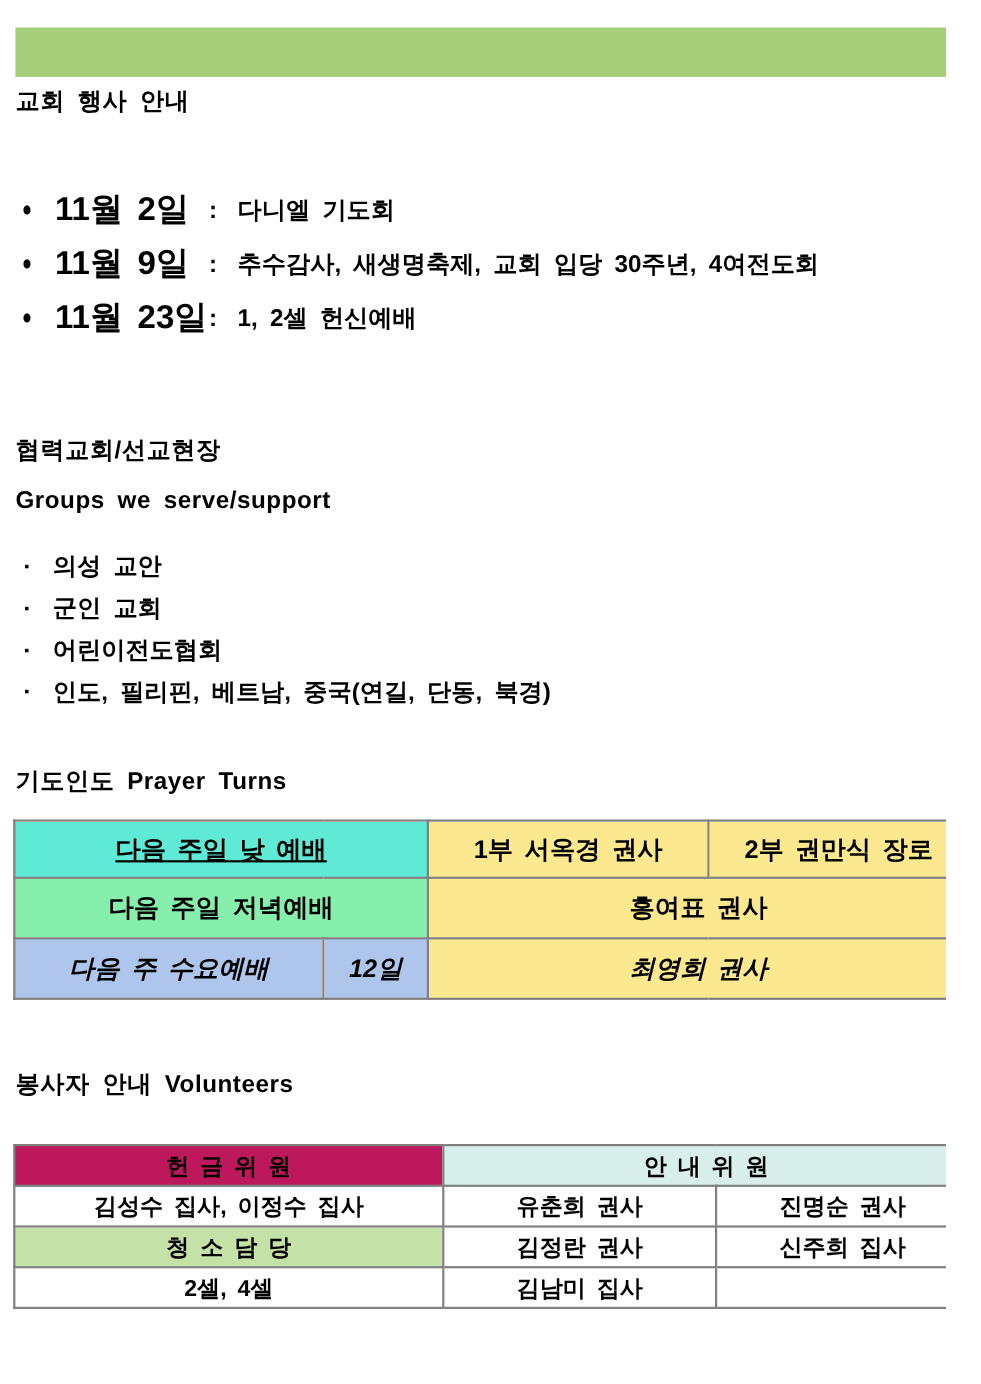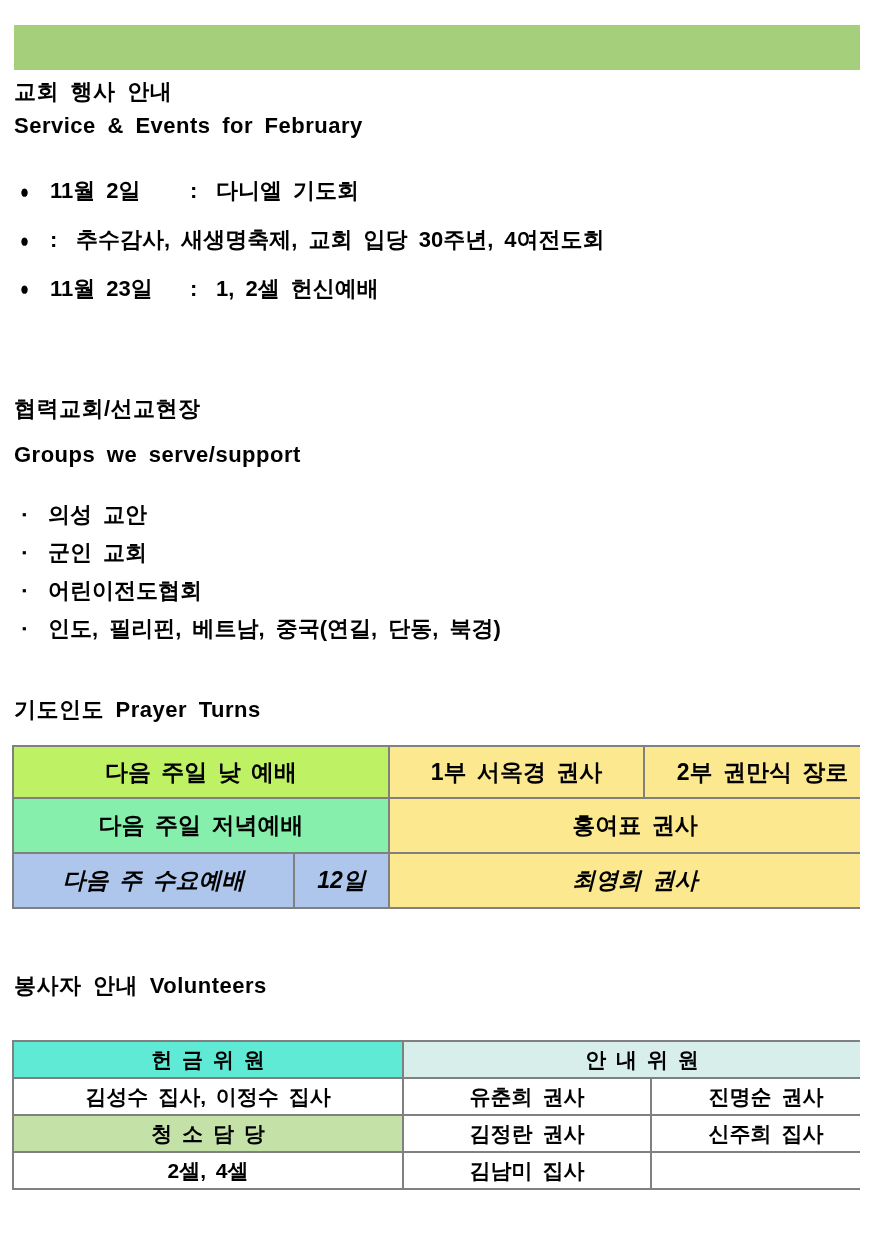--- a/index.html
+++ b/index.html
@@ -23,21 +23,21 @@
     position: absolute; left: 14px;
     font-size: 22px; line-height: 28px;
     word-spacing: 5px; letter-spacing: 0.5px;
     white-space: nowrap;
   }
 
   
   .events { position: absolute; left: 14px; top: 172px; width: 864px; }
   .event-item { display: flex; align-items: flex-start; padding-left: 6px; margin-bottom: 11px; }
   .dot-bullet { width: 30px; font-size: 15px; line-height: 38px; transform: scaleY(1.3); }
-  .event-date { width: 140px; font-size: 22px; line-height: 38px; word-spacing: 5px; white-space: nowrap; }
+  .event-date { width: 140px; font-size: 30px; line-height: 38px; word-spacing: 5px; white-space: nowrap; }
   .event-colon { width: 26px; font-size: 22px; line-height: 38px; }
   .event-lines { flex: 1; }
   .event-line { font-size: 22px; line-height: 38px; word-spacing: 5px; }
 
   
   .groups-list { position: absolute; left: 14px; top: 496px; width: 864px; }
   .group-item { display: flex; align-items: flex-start; padding-left: 8px; }
   .sq-bullet { width: 26px; font-size: 13px; line-height: 38px; }
   .group-text { font-size: 22px; line-height: 38px; word-spacing: 5px; }
 
@@ -51,49 +51,49 @@
   }
   .prayer-table { position: absolute; left: 12px; top: 745px; width: 868px; }
   .prayer-table td { font-size: 23px; }
   .pr-r1 { height: 52px; }
   .pr-r2 { height: 55px; }
   .pr-r3 { height: 55px; font-style: italic; }
 
   .vol-table { position: absolute; left: 12px; top: 1040px; width: 868px; }
   .vol-table td { font-size: 21px; height: 37px; }
 
-  .bg-purple { background: #bef264; }
+  .bg-purple { background: #5eead4; text-decoration: underline; }
   .bg-mint   { background: #86efac; }
   .bg-blue   { background: #AEC6EC; }
   .bg-yellow { background: #FBE88F; }
-  .bg-pink   { background: #5eead4; }
+  .bg-pink   { background: #be185d; }
   .bg-teal   { background: #D7EEEA; }
   .bg-green  { background: #C4E1A8; }
 </style>
 </head>
 <body>
 
 <div class="page">
 
   <div class="top-bar"></div>
 
   <div class="h-ko" style="top:78px;">교회 행사 안내</div>
-  <div class="h-en" style="top:112px;">Service &amp; Events for February</div>
 
   <div class="events">
     <div class="event-item">
       <span class="dot-bullet">●</span>
       <span class="event-date">11월 2일</span>
       <span class="event-colon">:</span>
       <span class="event-lines">
         <span class="event-line">다니엘 기도회</span>
       </span>
     </div>
     <div class="event-item">
       <span class="dot-bullet">●</span>
+      <span class="event-date">11월 9일</span>
       <span class="event-colon">:</span>
       <span class="event-lines">
         <span class="event-line" style="display:block;">추수감사, 새생명축제, 교회 입당 30주년, 4여전도회</span>
       </span>
     </div>
     <div class="event-item">
       <span class="dot-bullet">●</span>
       <span class="event-date">11월 23일</span>
       <span class="event-colon">:</span>
       <span class="event-lines">

